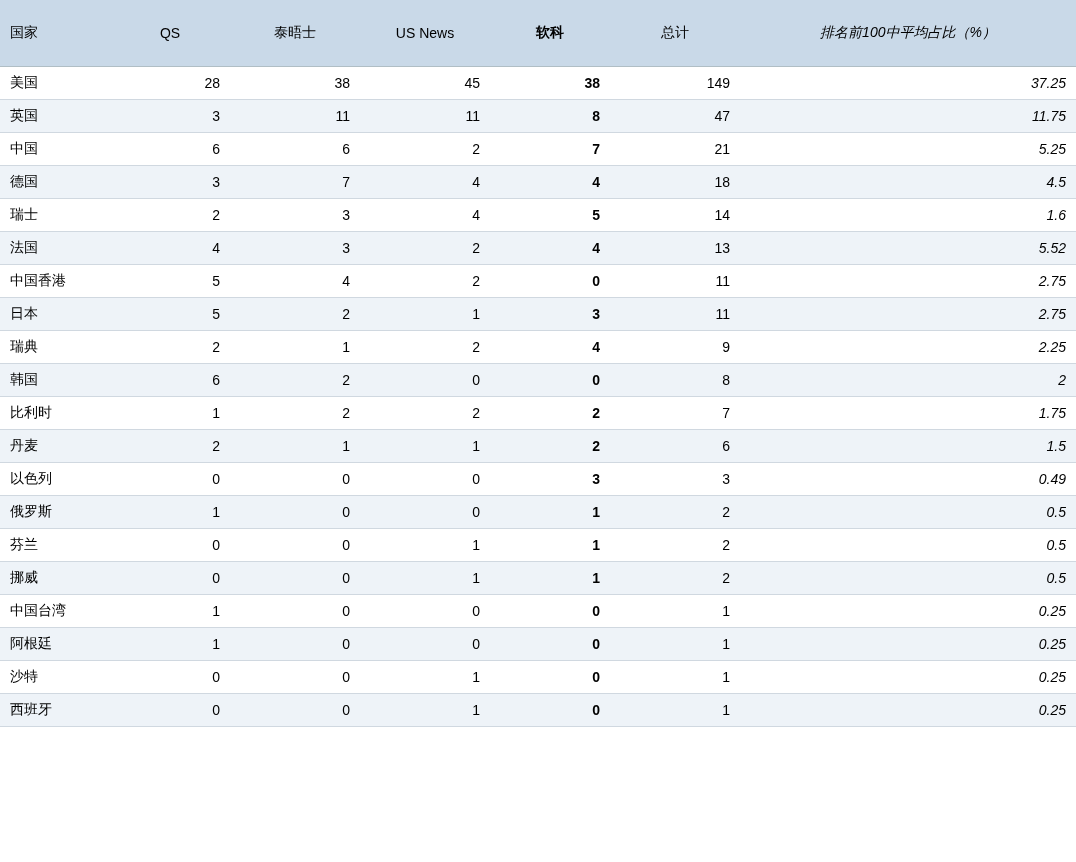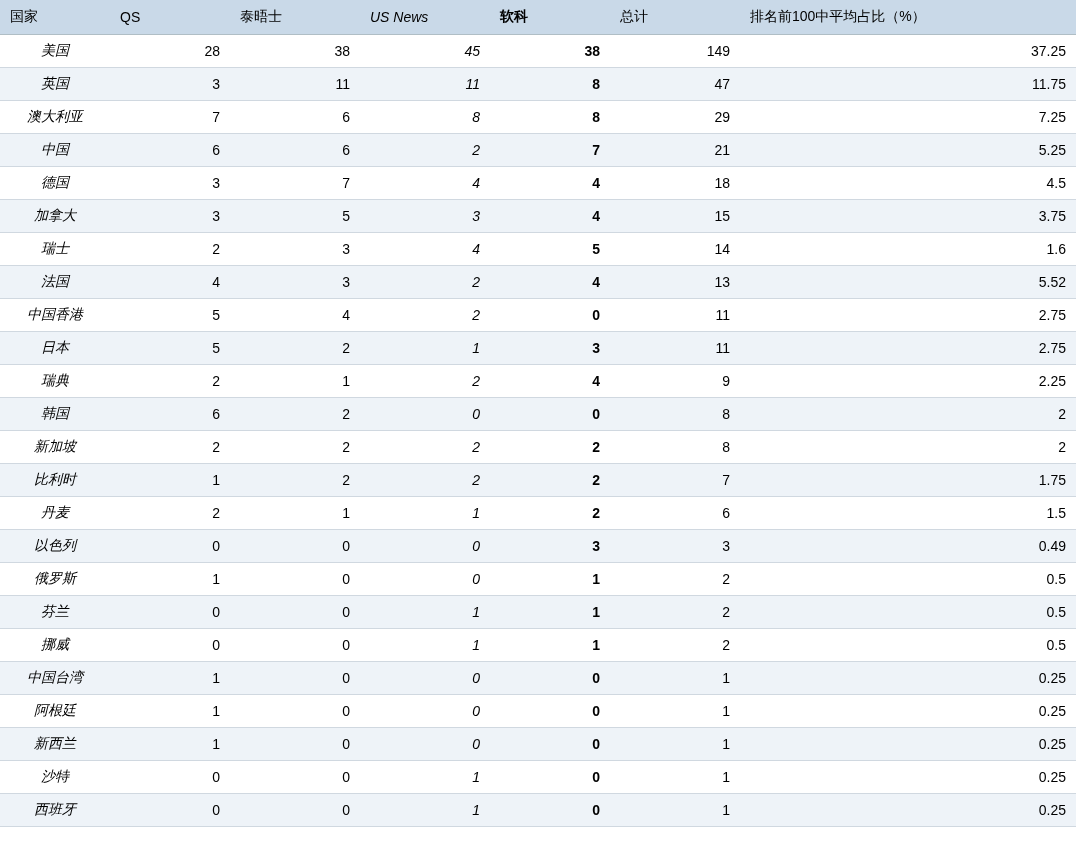--- a/index.html
+++ b/index.html
@@ -14,55 +14,54 @@
       width: 1076px;
     }
     table {
       width: 1076px;
       border-collapse: collapse;
     }
     thead tr {
       background: #c9d9e8;
     }
     thead th {
-      padding: 8px 10px;
+      padding: 24px 10px;
       text-align: left;
       font-weight: normal;
       border-bottom: 1px solid #b0bec5;
       white-space: nowrap;
       margin-top: 44px;
     }
     thead th.num {
-      text-align: left;
+      text-align: center;
     }
     tbody tr:nth-child(even) {
       background: #eef3f8;
     }
     tbody tr:nth-child(odd) {
       background: #ffffff;
     }
     tbody td {
       padding: 7px 10px;
       border-bottom: 1px solid #d0d8e0;
       white-space: nowrap;
     }
     tbody td.num {
       text-align: right;
     }
     tbody td.country {
-      text-align: center;
-      font-style: italic;
+      text-align: left;
     }
     .col-country { width: 110px; }
     .col-qs      { width: 120px; }
     .col-times   { width: 130px; }
-    .col-usnews  { width: 130px; font-style: italic; }
+    .col-usnews  { width: 130px; }
     .col-soft    { width: 120px; font-weight: bold; }
     .col-total   { width: 130px; }
-    .col-avg     { width: 336px; }
+    .col-avg     { width: 336px; font-style: italic; }
   </style>
 </head>
 <body>
 
 <table>
   <thead>
     <tr>
       <th class="col-country">国家</th>
       <th class="col-qs num">QS</th>
       <th class="col-times num">泰晤士</th>
@@ -85,56 +84,38 @@
       <tr>
         <td class="country col-country">英国</td>
         <td class="num col-qs">3</td>
         <td class="num col-times">11</td>
         <td class="num col-usnews">11</td>
         <td class="num col-soft">8</td>
         <td class="num col-total">47</td>
         <td class="num col-avg">11.75</td>
       </tr>
       <tr>
-        <td class="country col-country">澳大利亚</td>
-        <td class="num col-qs">7</td>
-        <td class="num col-times">6</td>
-        <td class="num col-usnews">8</td>
-        <td class="num col-soft">8</td>
-        <td class="num col-total">29</td>
-        <td class="num col-avg">7.25</td>
-      </tr>
-      <tr>
         <td class="country col-country">中国</td>
         <td class="num col-qs">6</td>
         <td class="num col-times">6</td>
         <td class="num col-usnews">2</td>
         <td class="num col-soft">7</td>
         <td class="num col-total">21</td>
         <td class="num col-avg">5.25</td>
       </tr>
       <tr>
         <td class="country col-country">德国</td>
         <td class="num col-qs">3</td>
         <td class="num col-times">7</td>
         <td class="num col-usnews">4</td>
         <td class="num col-soft">4</td>
         <td class="num col-total">18</td>
         <td class="num col-avg">4.5</td>
       </tr>
       <tr>
-        <td class="country col-country">加拿大</td>
-        <td class="num col-qs">3</td>
-        <td class="num col-times">5</td>
-        <td class="num col-usnews">3</td>
-        <td class="num col-soft">4</td>
-        <td class="num col-total">15</td>
-        <td class="num col-avg">3.75</td>
-      </tr>
-      <tr>
         <td class="country col-country">瑞士</td>
         <td class="num col-qs">2</td>
         <td class="num col-times">3</td>
         <td class="num col-usnews">4</td>
         <td class="num col-soft">5</td>
         <td class="num col-total">14</td>
         <td class="num col-avg">1.6</td>
       </tr>
       <tr>
         <td class="country col-country">法国</td>
@@ -175,29 +156,20 @@
       <tr>
         <td class="country col-country">韩国</td>
         <td class="num col-qs">6</td>
         <td class="num col-times">2</td>
         <td class="num col-usnews">0</td>
         <td class="num col-soft">0</td>
         <td class="num col-total">8</td>
         <td class="num col-avg">2</td>
       </tr>
       <tr>
-        <td class="country col-country">新加坡</td>
-        <td class="num col-qs">2</td>
-        <td class="num col-times">2</td>
-        <td class="num col-usnews">2</td>
-        <td class="num col-soft">2</td>
-        <td class="num col-total">8</td>
-        <td class="num col-avg">2</td>
-      </tr>
-      <tr>
         <td class="country col-country">比利时</td>
         <td class="num col-qs">1</td>
         <td class="num col-times">2</td>
         <td class="num col-usnews">2</td>
         <td class="num col-soft">2</td>
         <td class="num col-total">7</td>
         <td class="num col-avg">1.75</td>
       </tr>
       <tr>
         <td class="country col-country">丹麦</td>
@@ -248,29 +220,20 @@
         <td class="country col-country">中国台湾</td>
         <td class="num col-qs">1</td>
         <td class="num col-times">0</td>
         <td class="num col-usnews">0</td>
         <td class="num col-soft">0</td>
         <td class="num col-total">1</td>
         <td class="num col-avg">0.25</td>
       </tr>
       <tr>
         <td class="country col-country">阿根廷</td>
-        <td class="num col-qs">1</td>
-        <td class="num col-times">0</td>
-        <td class="num col-usnews">0</td>
-        <td class="num col-soft">0</td>
-        <td class="num col-total">1</td>
-        <td class="num col-avg">0.25</td>
-      </tr>
-      <tr>
-        <td class="country col-country">新西兰</td>
         <td class="num col-qs">1</td>
         <td class="num col-times">0</td>
         <td class="num col-usnews">0</td>
         <td class="num col-soft">0</td>
         <td class="num col-total">1</td>
         <td class="num col-avg">0.25</td>
       </tr>
       <tr>
         <td class="country col-country">沙特</td>
         <td class="num col-qs">0</td>

